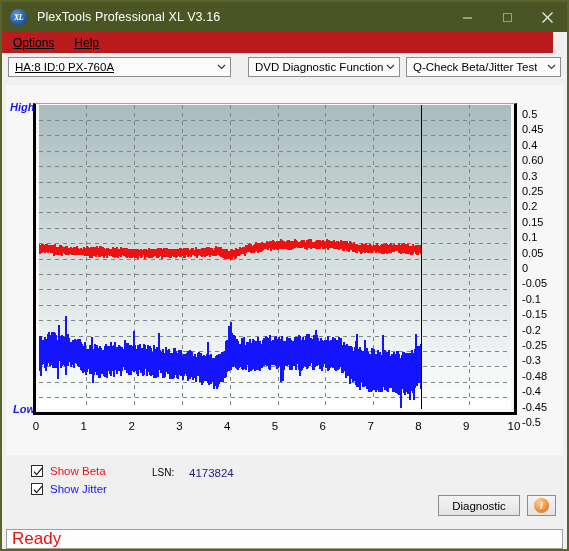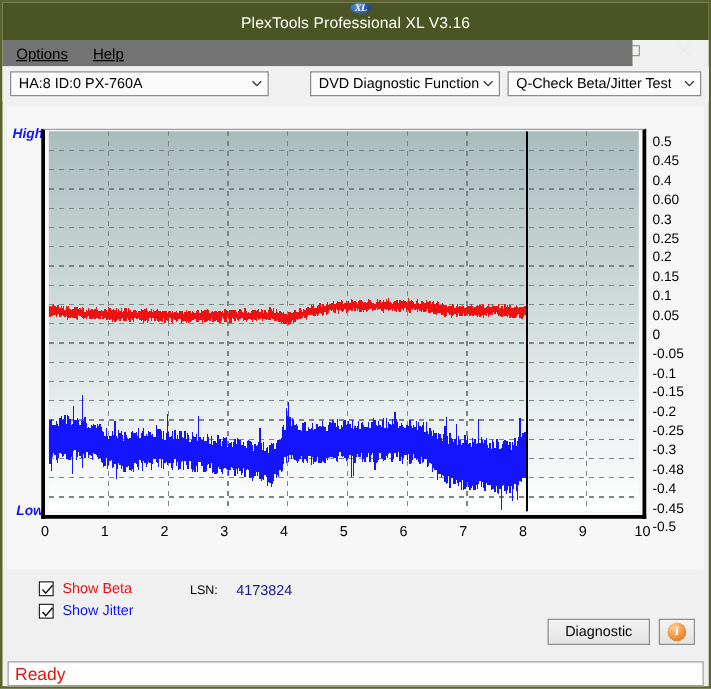--- a/index.html
+++ b/index.html
@@ -9,46 +9,46 @@
     -webkit-font-smoothing:antialiased;
   }
   #app{
     position:relative;width:569px;height:551px;box-sizing:border-box;
     border:2px solid #5a6329;background:#f0f0f0;
   }
 
   
   .titlebar{
     position:absolute;left:0;top:0;width:565px;height:30px;
-    background:#4a5523;display:flex;align-items:center;flex-direction:column;
+    background:#4a5523;display:flex;align-items:center;
   }
   .app-icon{
     width:17px;height:17px;border-radius:50%;margin-left:8px;
     background:radial-gradient(circle at 35% 30%,#5e93d8,#1e4f9c 70%,#143a78);
     color:#fff;font-size:8px;font-weight:bold;font-style:italic;
     display:flex;align-items:center;justify-content:center;
     font-family:"Liberation Serif", serif;letter-spacing:-0.5px;
   }
   .title-text{
-    color:#ffffff;font-size:12.5px;margin-left:0;white-space:nowrap;
+    color:#ffffff;font-size:12.5px;margin-left:10px;white-space:nowrap;
     letter-spacing:0.1px;
   }
   .win-btns{margin-left:auto;display:flex;height:30px;}
   .win-btn{
     width:40px;height:30px;display:flex;align-items:center;justify-content:center;
     color:#e8e8e0;font-size:14px;line-height:1;
   }
   .win-btn.min{font-size:13px;}
   .win-btn.max svg{display:block;}
   .win-btn.close{font-size:16px;}
 
   
   .menubar{
-    position:absolute;left:0;top:30px;width:504px;height:21px;
-    background:#737373;display:flex;align-items:center;
+    position:absolute;left:0;top:30px;width:551px;height:21px;
+    background:#b91c1c;display:flex;align-items:center;
     border-bottom:1px solid #e2e2e2;
   }
   .menu-item{
     font-size:12px;color:#000;padding:2px 9px;margin-left:2px;
   }
   .menu-item u{text-underline-offset:1px;}
 
   
   .toolbar{
     position:absolute;left:0;top:51px;width:565px;height:28px;
@@ -58,21 +58,21 @@
     position:absolute;top:4px;height:20px;box-sizing:border-box;
     border:1px solid #8d8d8d;background:#fbfbfb;
     display:flex;align-items:center;
     font-size:11.5px;color:#000;
   }
   .combo .ctext{padding-left:6px;white-space:nowrap;overflow:hidden;}
   .combo .arrow{
     margin-left:auto;width:17px;display:flex;align-items:center;justify-content:center;
   }
   .combo .arrow svg{display:block;}
-  #combo-drive{left:6px;width:207px;}
+  #combo-drive{left:6px;width:223px;text-decoration:underline;}
   #combo-func{left:246px;width:152px;}
   #combo-test{left:404px;width:155px;}
 
   
   .chartpanel{
     position:absolute;left:4px;top:83px;width:557px;height:370px;
     background:#f7f7f7;overflow:hidden;
   }
   .plotwrap{
     position:absolute;left:27px;top:18px;width:484px;height:312px;
@@ -156,21 +156,21 @@
     font-family:"Liberation Serif", serif;
   }
 
   
   .statusbar{
     position:absolute;left:4px;top:527px;width:557px;height:20px;
     box-sizing:border-box;
     border:1px solid #9e9e9e;background:#fdfdfd;
     display:flex;align-items:center;
   }
-  .status-text{font-size:14px;color:#ee1111;padding-left:5px;}
+  .status-text{font-size:17px;color:#ee1111;padding-left:5px;}
 </style>
 </head>
 <body>
 
 <div id="app">
 
   <div class="titlebar">
     <div class="app-icon">XL</div>
     <div class="title-text">PlexTools Professional XL V3.16</div>
     <div class="win-btns">

